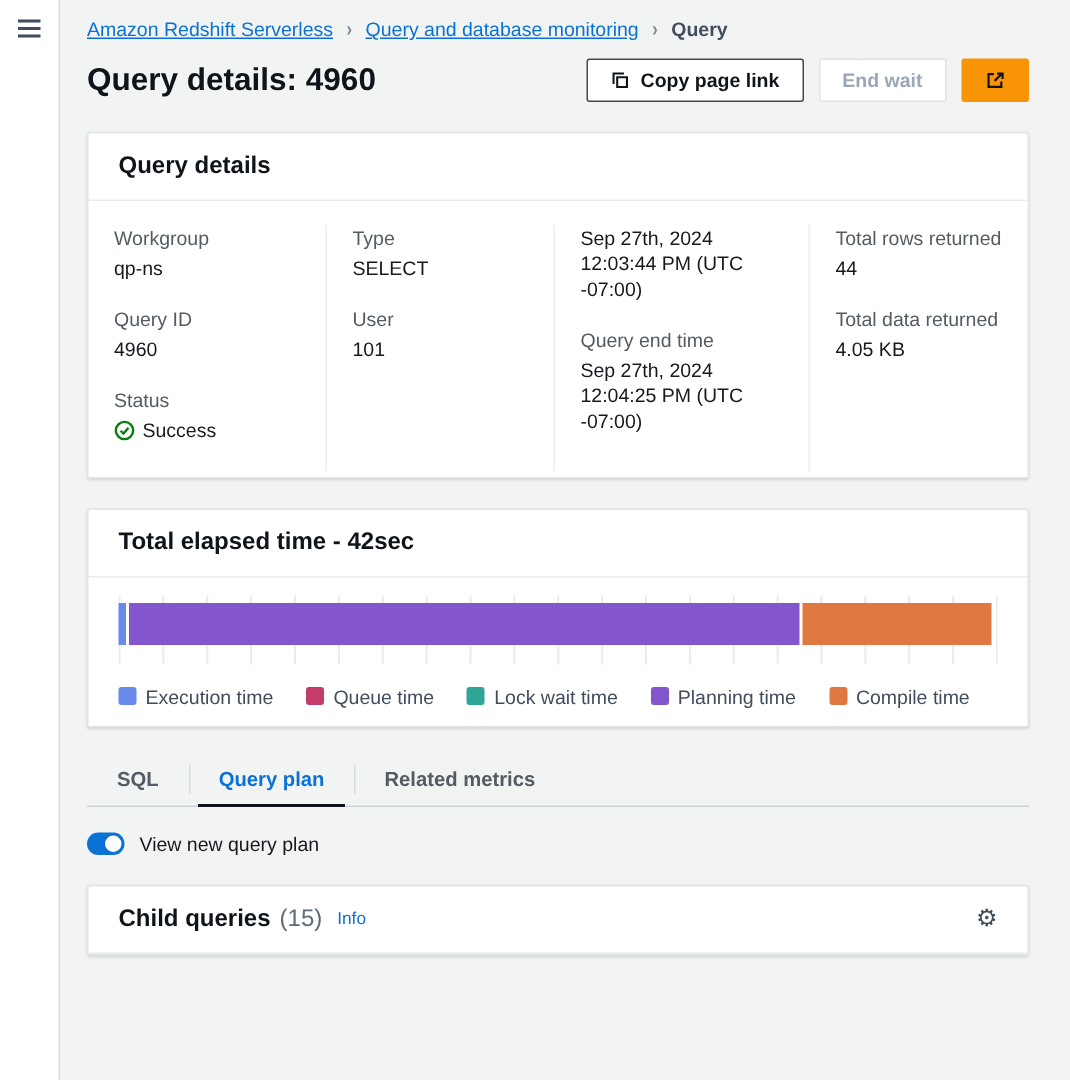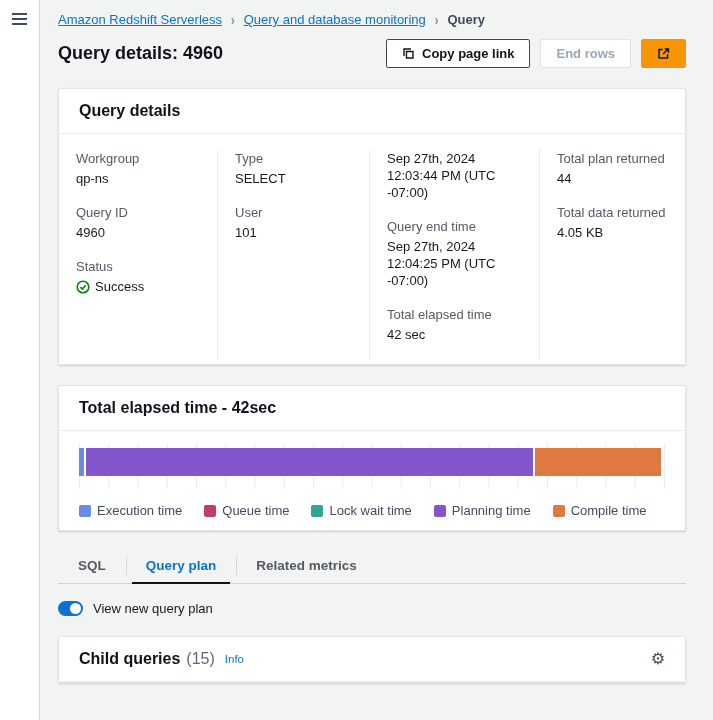--- a/index.html
+++ b/index.html
@@ -20,21 +20,21 @@
   .main { margin-left: 41px; padding: 12px 27px 0 17px; }
 
   
   .breadcrumb { display: flex; align-items: center; gap: 9px; font-size: 13px; }
   .breadcrumb a { color: #0972d3; text-decoration: underline; }
   .breadcrumb .sep { color: #7d8998; font-size: 11px; font-weight: 700; transform: scaleY(1.3); }
   .breadcrumb .current { color: #414d5c; font-weight: 700; }
 
   
   .title-row { display: flex; align-items: center; margin-top: 12px; }
-  h1 { font-size: 18px; font-weight: 700; color: #0f141a; }
+  h1 { font-size: 21px; font-weight: 700; color: #0f141a; }
   .title-actions { margin-left: auto; display: flex; gap: 10px; }
   .btn { display: inline-flex; align-items: center; gap: 7px; font-family: inherit; font-size: 13px; font-weight: 700;
          padding: 6px 15px; border-radius: 2px; background: #fff; border: 1px solid #424650; color: #0f141a; cursor: pointer; }
   .btn.disabled { border-color: #dfe3e8; color: #9ba7b6; cursor: default; }
   .btn.primary { background: #f89406; border-color: #f89406; color: #0f141a; }
   .btn svg { display: block; }
 
   
   .card { background: #fff; border: 1px solid #e2e5e5; border-radius: 2px; box-shadow: 0 1px 2px rgba(0,28,36,.15); margin-top: 20px; }
   .card-header { padding: 13px 20px; border-bottom: 1px solid #e9ebed; display: flex; align-items: center; }
@@ -107,21 +107,21 @@
     <h1>Query details: 4960</h1>
     <div class="title-actions">
       <button class="btn">
         <svg width="13" height="13" viewBox="0 0 16 16">
             <path d="M5.5 5.5h8v8h-8z" fill="none" stroke="#0f141a" stroke-width="1.7"></path>
             <path d="M11 2.5H2.5V11" fill="none" stroke="#0f141a" stroke-width="1.7"></path>
           </svg>
         <span>Copy page link</span>
       </button>
       <button class="btn disabled">
-        <span>End rows</span>
+        <span>End wait</span>
       </button>
       <button class="btn primary">
         <svg width="13" height="13" viewBox="0 0 16 16">
             <path d="M13 9v4.5H2.5V3H7" fill="none" stroke="#0f141a" stroke-width="1.8"></path>
             <path d="M9.5 2.5H14V7" fill="none" stroke="#0f141a" stroke-width="1.8"></path>
             <path d="M13.6 2.4 7.5 8.5" fill="none" stroke="#0f141a" stroke-width="1.8"></path>
           </svg>
       </button>
     </div>
   </div>
@@ -162,28 +162,24 @@
         </div>
       </div>
       <div class="qd-col">
         <div class="field">
           <div class="value">Sep 27th, 2024 12:03:44 PM (UTC -07:00)</div>
         </div>
         <div class="field">
           <div class="label">Query end time</div>
           <div class="value">Sep 27th, 2024 12:04:25 PM (UTC -07:00)</div>
         </div>
-        <div class="field">
-          <div class="label">Total elapsed time</div>
-          <div class="value">42 sec</div>
-        </div>
-      </div>
-      <div class="qd-col">
-        <div class="field">
-          <div class="label">Total plan returned</div>
+      </div>
+      <div class="qd-col">
+        <div class="field">
+          <div class="label">Total rows returned</div>
           <div class="value">44</div>
         </div>
         <div class="field">
           <div class="label">Total data returned</div>
           <div class="value">4.05 KB</div>
         </div>
       </div>
     </div>
   </section>
 

